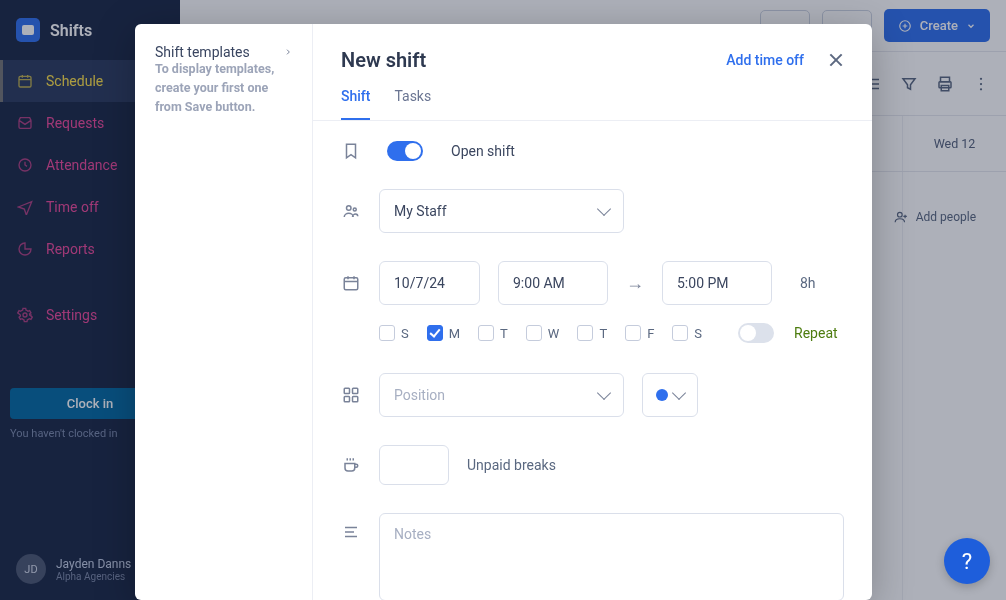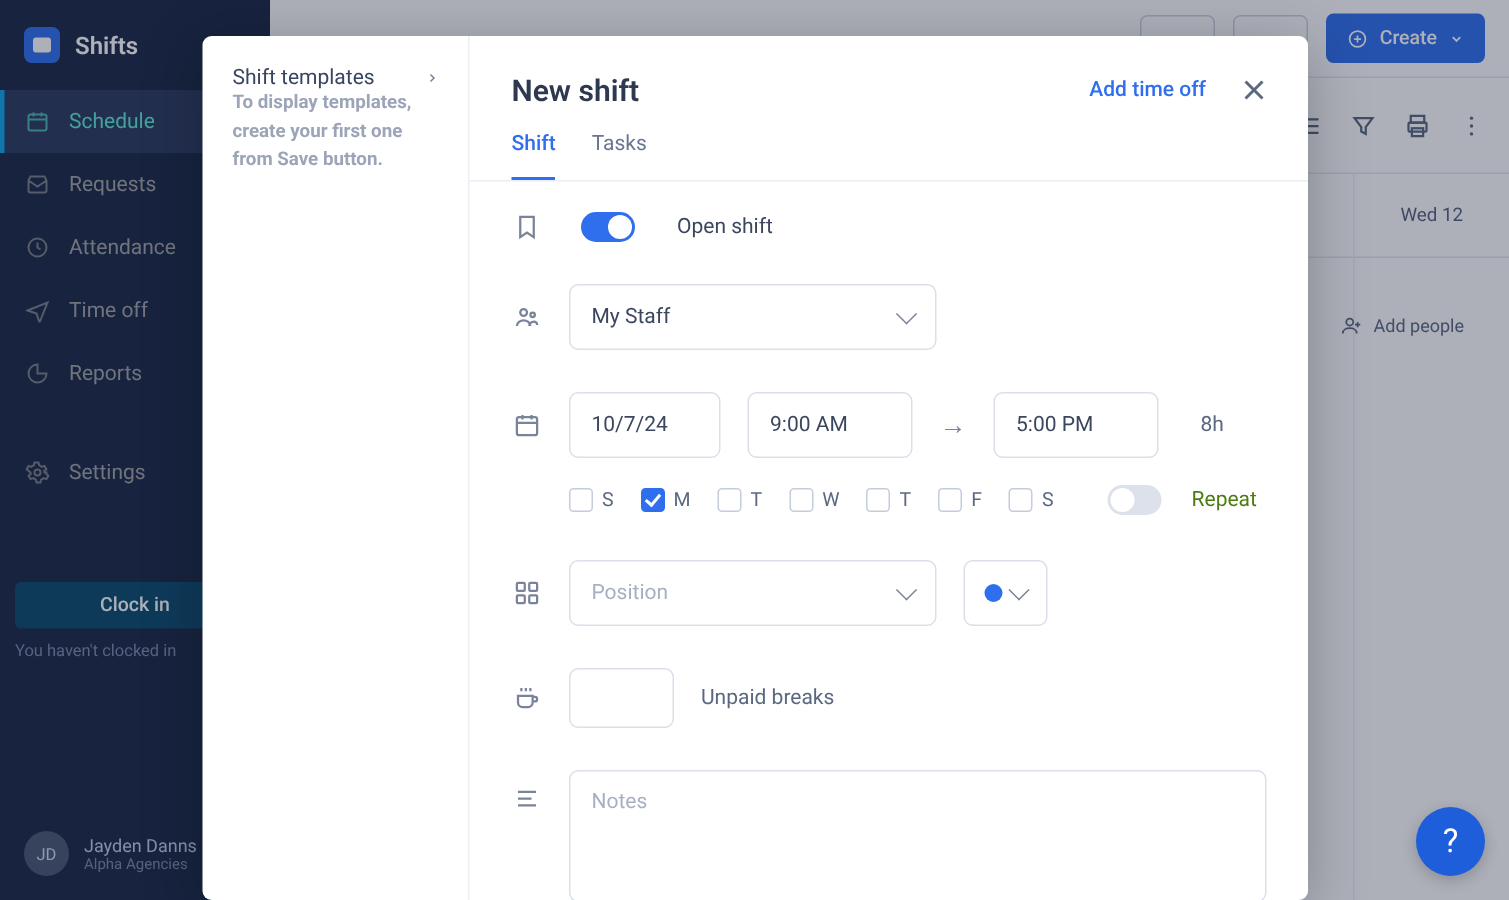--- a/index.html
+++ b/index.html
@@ -1,25 +1,25 @@
 <!DOCTYPE html>
 <html><head>
 <meta charset="utf-8">
 <style>
 * { box-sizing: border-box; margin: 0; padding: 0; font-family: -apple-system, BlinkMacSystemFont, "Segoe UI", Roboto, sans-serif; }
 body { width: 1006px; height: 600px; overflow: hidden; position: relative; background: #f5f6f8; }
 .main-sidebar { position: absolute; left: 0; top: 0; width: 180px; height: 600px; background: #1a2744; color: #a8b3cc; }
 .brand { display: flex; align-items: center; padding: 18px 16px; font-weight: 600; font-size: 16px; color: #fff; gap: 10px; }
 .brand-icon { width: 24px; height: 24px; background: #2f6fed; border-radius: 5px; position: relative; display:flex; align-items:center; justify-content:center;}
 .brand-icon::before { content:""; width: 12px; height: 10px; background: #fff; border-radius: 2px; }
-.nav-item { display: flex; align-items: center; gap: 12px; padding: 12px 16px; font-size: 14px; cursor: pointer; color: #a3a3a3; }
-.nav-item.active { background: #2a3a5c; color: #5eead4; border-left: 3px solid #0ea5e9; padding-left: 13px; }
+.nav-item { display: flex; align-items: center; gap: 12px; padding: 12px 16px; font-size: 14px; cursor: pointer; color: #ec4899; }
+.nav-item.active { background: #2a3a5c; color: #fde047; border-left: 3px solid #737373; padding-left: 13px; }
 .nav-icon { width: 18px; height: 18px; display: flex; align-items: center; justify-content: center; opacity: 0.7; }
 .clock-in-wrap { position: absolute; bottom: 160px; left: 10px; right: 10px; }
-.clock-in-btn { width: 100%; background: #0c4a6e; color: #fff; border: none; border-radius: 4px; padding: 8px; font-size: 13px; cursor: pointer; font-weight:500;}
+.clock-in-btn { width: 100%; background: #0369a1; color: #fff; border: none; border-radius: 4px; padding: 8px; font-size: 13px; cursor: pointer; font-weight:500;}
 .clock-status { font-size: 11px; color: #7a89aa; margin-top: 8px; }
 .user-block { position: absolute; bottom: 16px; left: 16px; display: flex; align-items: center; gap: 10px; }
 .avatar { width: 30px; height: 30px; border-radius: 50%; background: #4a5670; color: #d5dceb; display: flex; align-items: center; justify-content: center; font-size: 11px; }
 .user-name { font-size: 12px; color: #c2cde4; }
 .user-org { font-size: 10px; color: #7b88a6; }
 
 .topbar { position: absolute; left: 180px; right: 0; top: 0; height: 52px; background: #fff; border-bottom: 1px solid #e6e8ee; display: flex; align-items: center; justify-content: flex-end; padding: 0 16px; gap: 12px; }
 .create-btn { background: #2f6fed; color: #fff; border: none; border-radius: 5px; padding: 9px 14px; font-size: 13px; display: flex; align-items: center; gap: 8px; cursor: pointer; font-weight:500;}
 .ghost-btn { border: 1px solid #cdd4e2; background:#fff; padding: 6px 10px; border-radius: 5px; height: 32px; width: 50px;}
 .toolbar-row { position: absolute; left: 180px; right: 0; top: 52px; height: 64px; background:#fff; border-bottom: 1px solid #e6e8ee; display:flex; align-items:center; justify-content:flex-end; padding: 0 16px; gap: 18px; }

